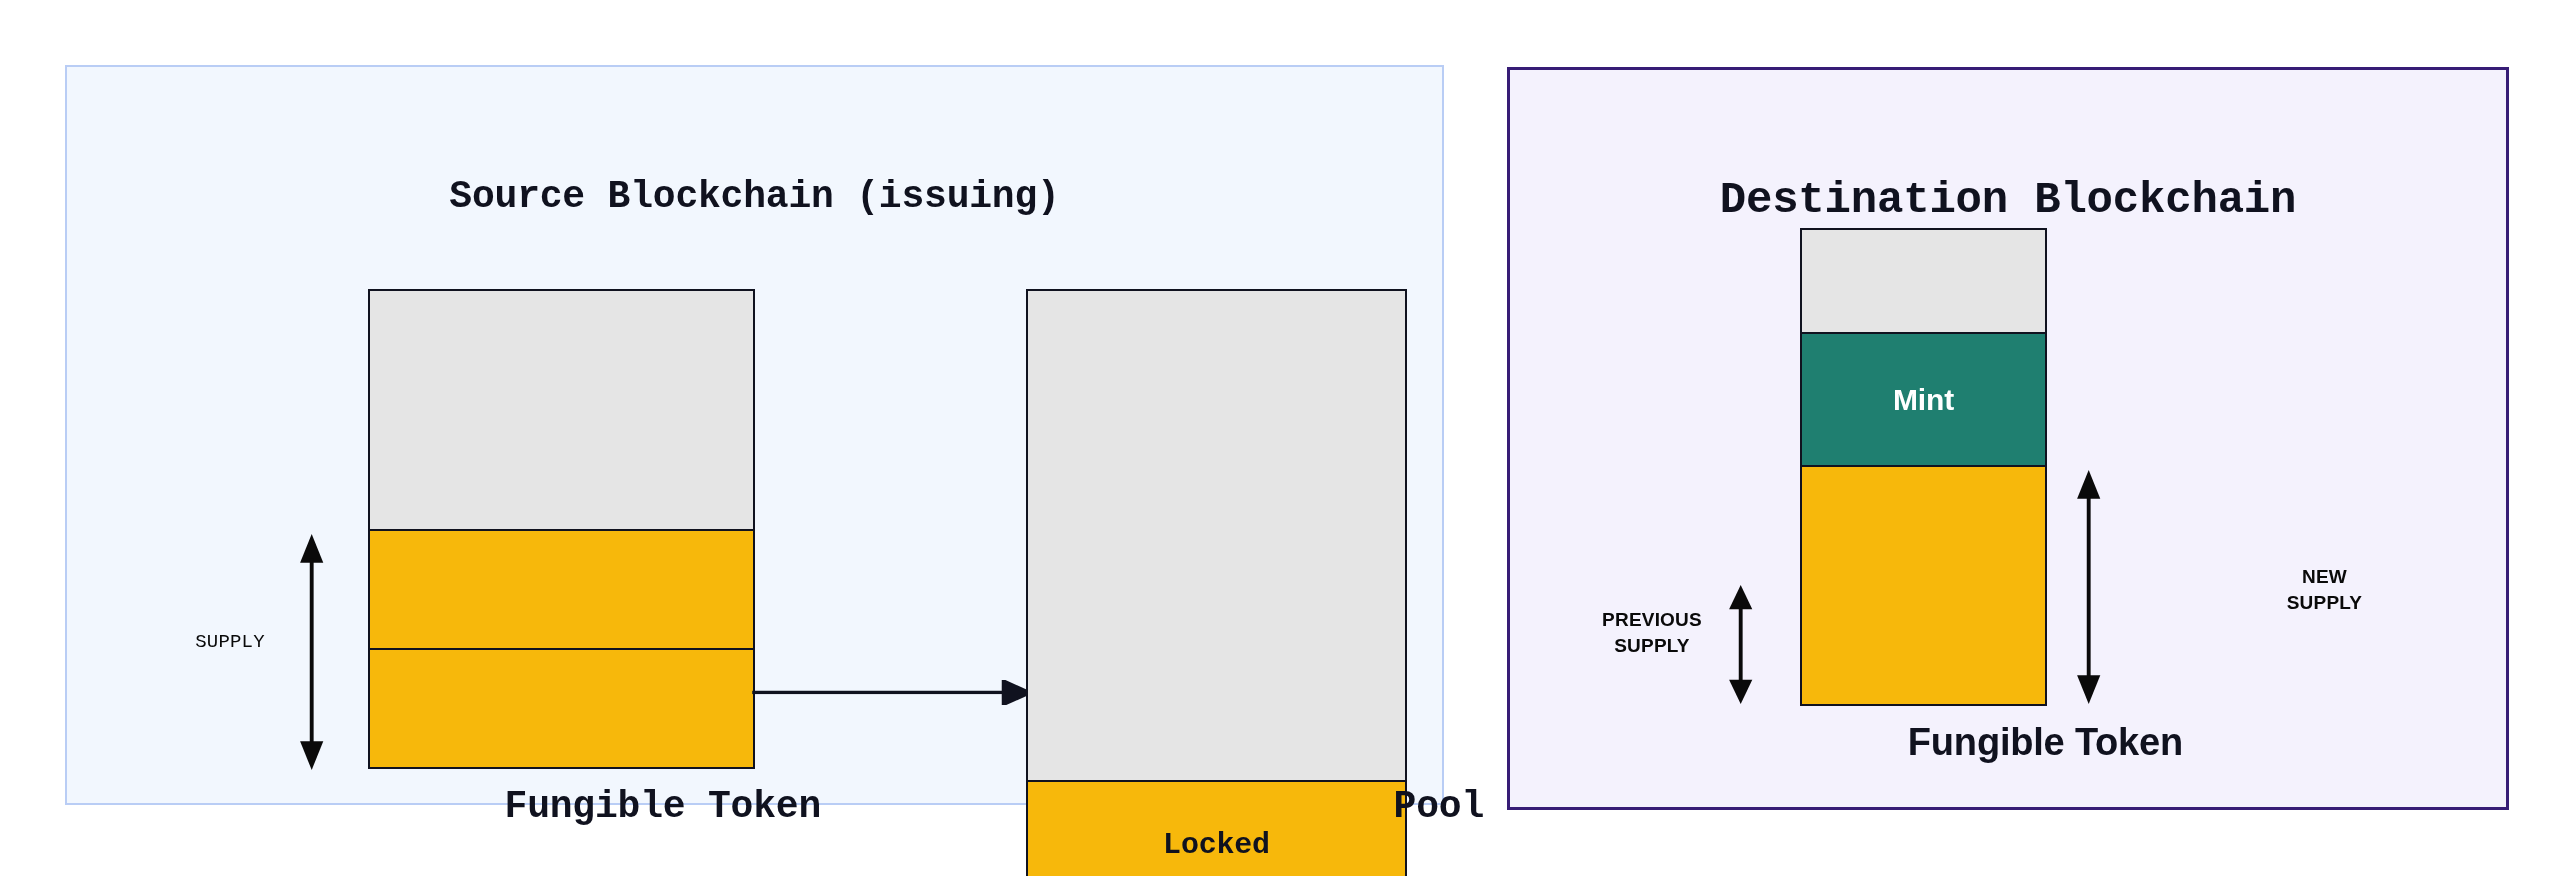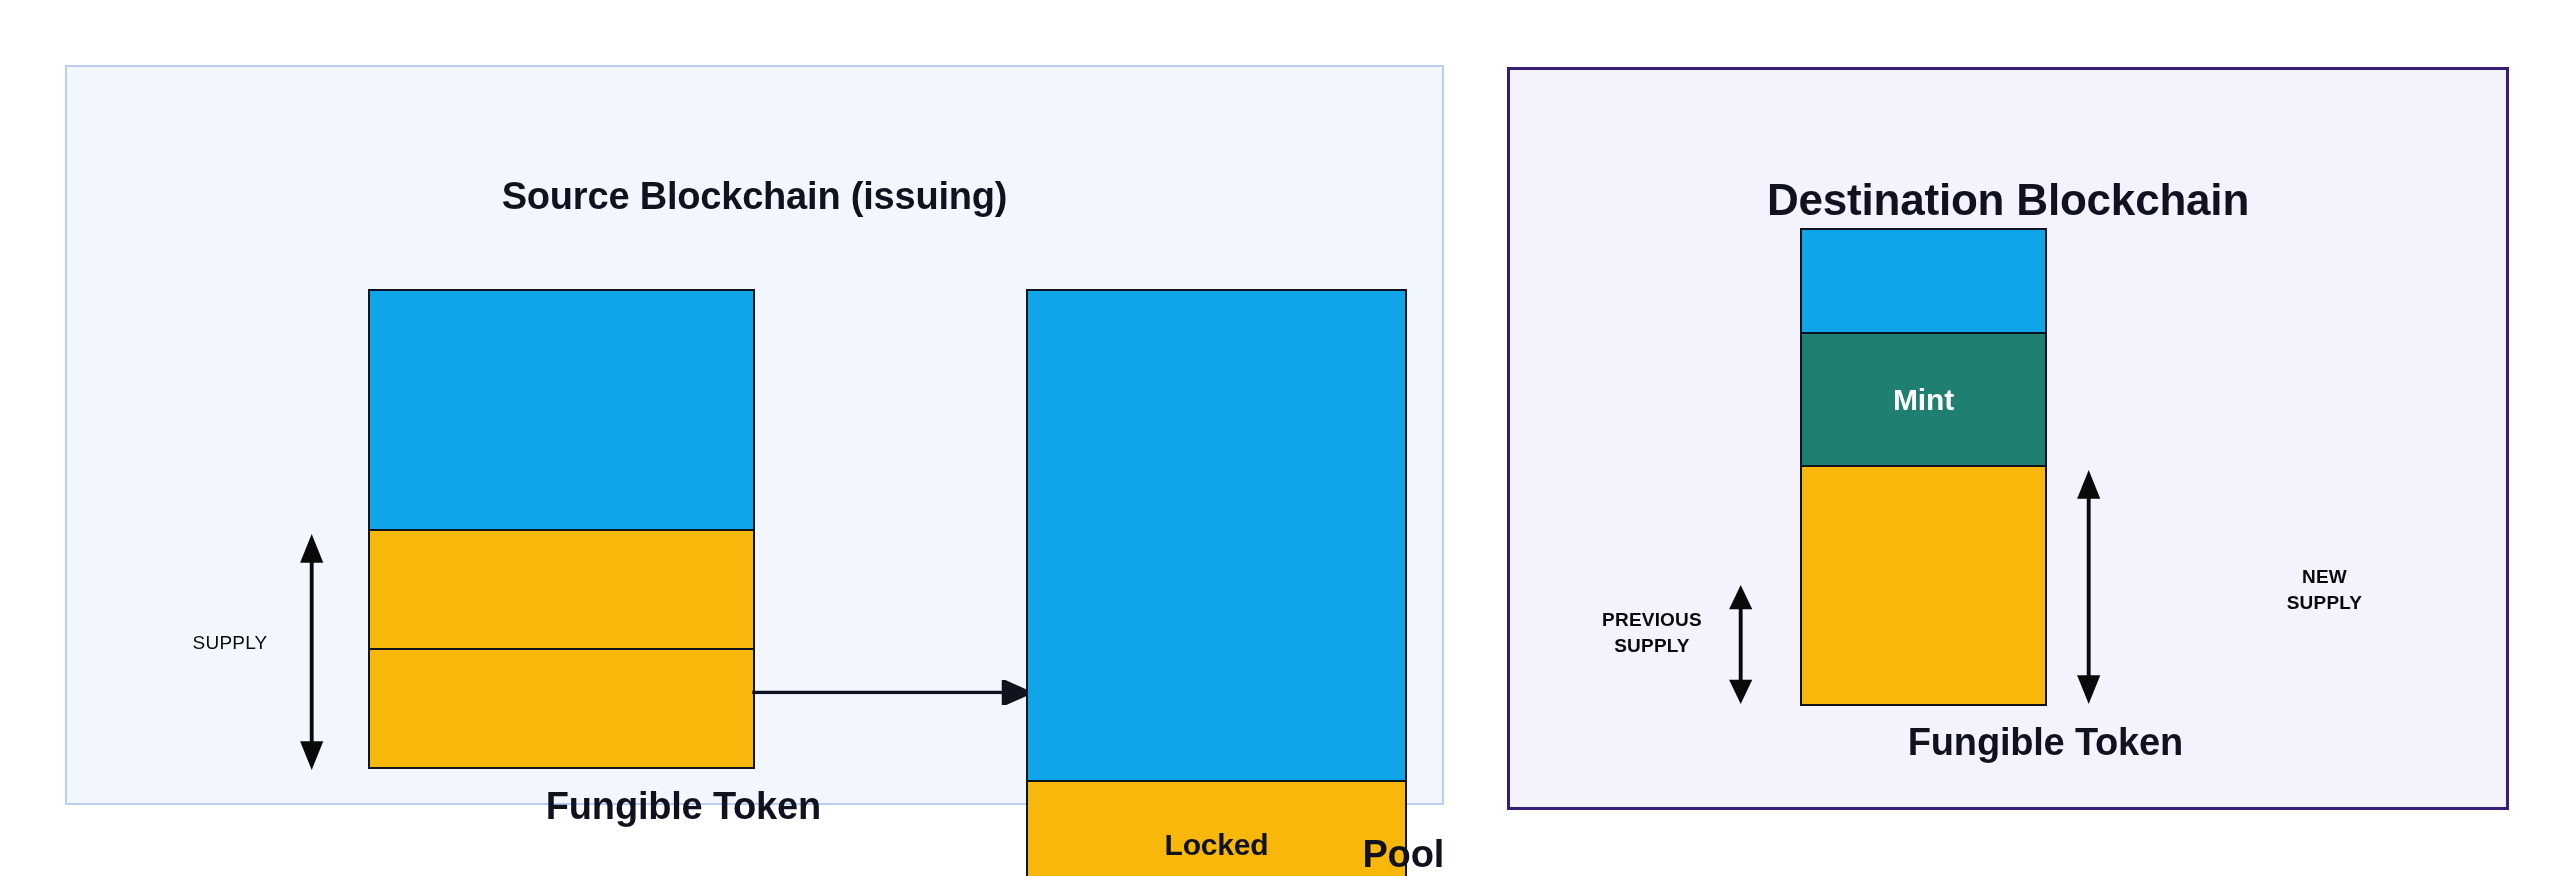--- a/index.html
+++ b/index.html
@@ -11,20 +11,21 @@
     width: 2576px;
     height: 877px;
     font-family: "Liberation Sans", sans-serif;
     position: relative;
     overflow: hidden;
   }
 
   .panel {
     position: absolute;
     box-sizing: border-box;
+    font-family: Liberation Mono, monospace;
   }
   #source-panel {
     left: 65px;
     top: 65px;
     width: 1379px;
     height: 740px;
     background: #f2f7fe;
     border: 2.8px solid #b9cdf5;
   }
   #destination-panel {
@@ -47,21 +48,21 @@
     white-space: nowrap;
   }
   #source-panel .panel-title { top: 108px; font-size: 38px; }
   #destination-panel .panel-title { top: 105px; font-size: 44px; }
 
   
   .stack {
     position: absolute;
     box-sizing: border-box;
     border: 2.2px solid #10121f;
-    background: #0ea5e9;
+    background: #e5e5e5;
     display: flex;
     flex-direction: column;
     justify-content: flex-end;
   }
   .seg {
     box-sizing: border-box;
     display: flex;
     align-items: center;
     justify-content: center;
     font-size: 30px;
@@ -87,21 +88,21 @@
   #src-token-stack { left: 301px; top: 222px; width: 387px; height: 480px; }
   #src-token-stack .seg-white { flex: 0 0 239px; }
   #src-token-stack .seg-amber-top { flex: 0 0 119px; }
   #src-token-stack .seg-amber-bot { flex: 0 0 119px; }
   #src-token-caption { left: 235px; top: 718px; width: 519px; }
 
   
   #pool-stack { left: 959px; top: 222px; width: 381px; height: 620px; }
   #pool-stack .seg-white { flex: 0 0 349px; }
   #pool-stack .seg-locked { flex: 0 0 127px; }
-  #pool-caption { left: 858px; top: 718px; width: 519px; margin-top: 48px; }
+  #pool-caption { left: 898px; top: 718px; width: 519px; }
 
   
   #dst-token-stack { left: 1800px; top: 228px; width: 247px; height: 478px; }
   #dst-token-stack .seg-white { flex: 0 0 102px; }
   #dst-token-stack .seg-mint  { flex: 0 0 133px; }
   #dst-token-stack .seg-amber-bot { flex: 0 0 239px; }
   #dst-token-caption { left: 1664px; top: 721px; width: 519px; }
 
   
   .measure-arrow {

